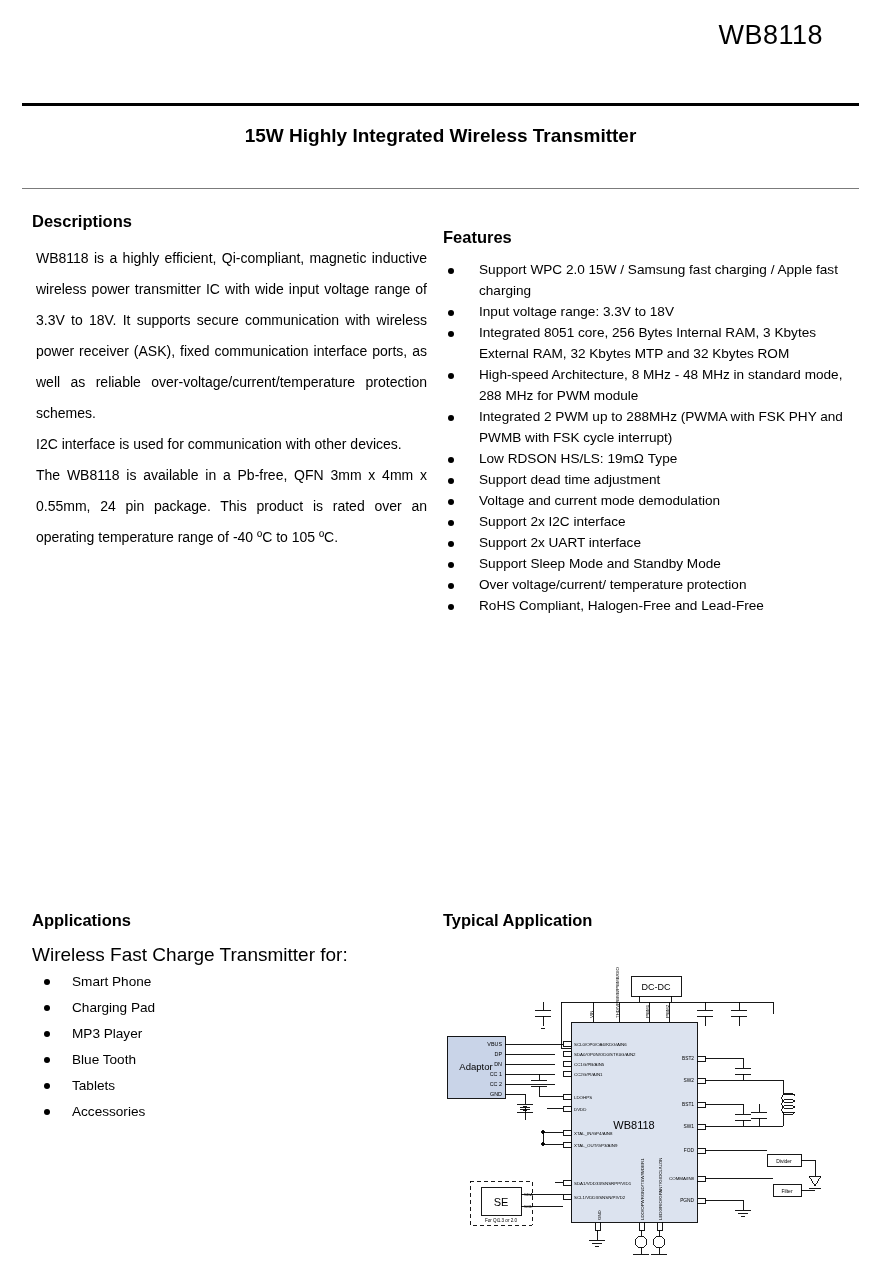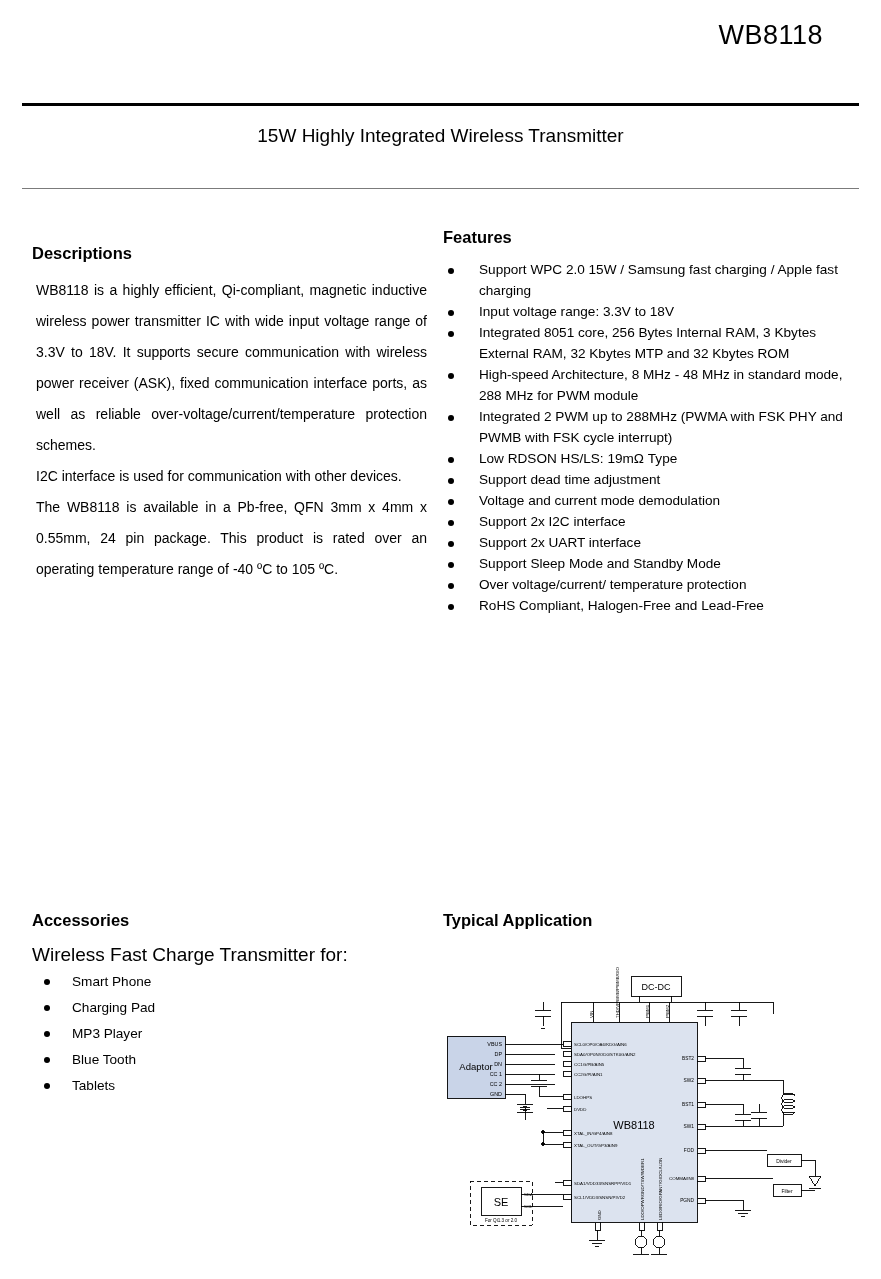--- a/index.html
+++ b/index.html
@@ -38,33 +38,33 @@
     left: 22px; top: 103px;
     width: 837px; height: 3px;
     background: #000;
   }
   .banner {
     position: absolute;
     left: 0; top: 125px;
     width: 881px;
     text-align: center;
     font-size: 19px;
-    font-weight: normal;
+    font-weight: bold;
   }
   .rule-thin {
     position: absolute;
     left: 22px; top: 188px;
     width: 837px; height: 1px;
     background: #7b7b7b;
   }
 
   
   .col-left {
     position: absolute;
-    left: 32px; top: 244px;
+    left: 32px; top: 212px;
     width: 395px;
   }
   .col-right {
     position: absolute;
     left: 443px; top: 228px;
     width: 400px;
   }
   h2.sec {
     font-size: 16.5px;
     font-weight: bold;
@@ -172,28 +172,29 @@
       <li>Voltage and current mode demodulation</li>
       <li>Support 2x I2C interface</li>
       <li>Support 2x UART interface</li>
       <li>Support Sleep Mode and Standby Mode</li>
       <li>Over voltage/current/ temperature protection</li>
       <li>RoHS Compliant, Halogen-Free and Lead-Free</li>
     </ul>
   </div>
 
   <div class="apps">
-    <h2 class="sec">Accessories</h2>
+    <h2 class="sec">Applications</h2>
     <p class="lead">Wireless Fast Charge Transmitter for:</p>
     <ul class="apps-list">
       <li>Smart Phone</li>
       <li>Charging Pad</li>
       <li>MP3 Player</li>
       <li>Blue Tooth</li>
       <li>Tablets</li>
+      <li>Accessories</li>
     </ul>
   </div>
 
   <div class="typ">
     <h2 class="sec">Typical Application</h2>
 
     <div class="diagram">
       <svg width="420" height="320" viewBox="0 0 420 320" xmlns="http://www.w3.org/2000/svg">
         <g stroke="#000" stroke-width="0.9" fill="none" shape-rendering="crispEdges">
 

